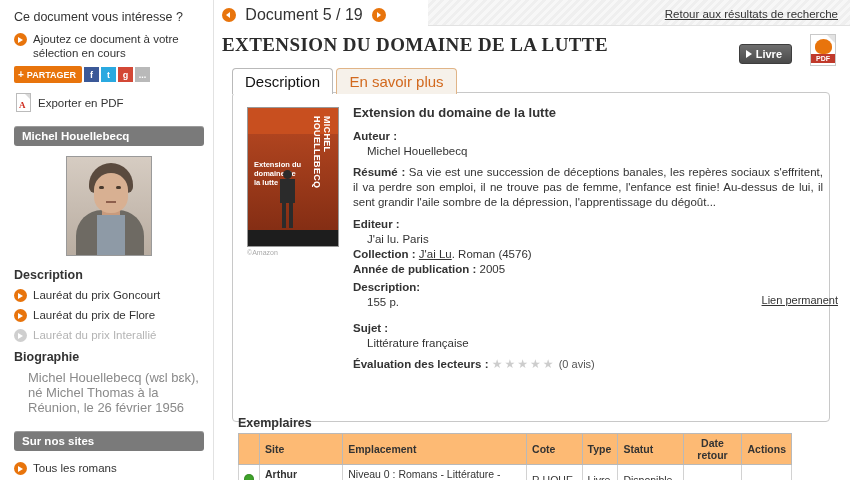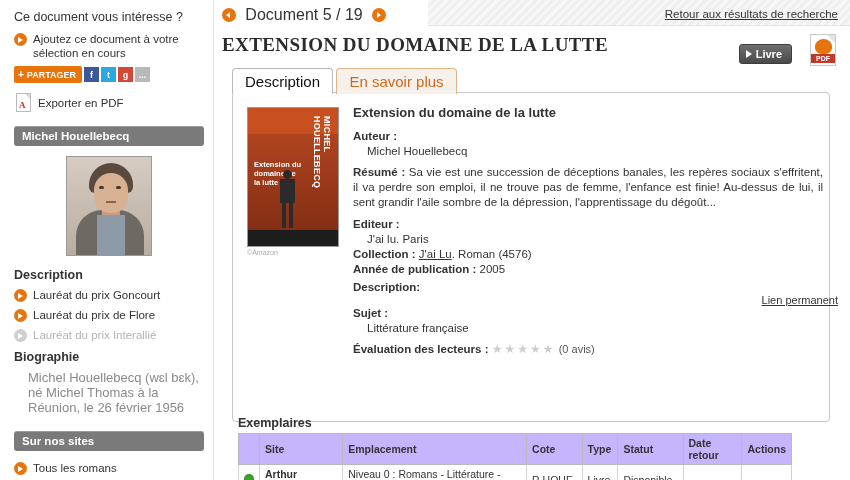--- a/index.html
+++ b/index.html
@@ -187,21 +187,21 @@
   .perma { position:absolute; right:12px; top:294px; font-size:11px;
            text-decoration:underline; color:#333;}
 
   .ex-title { position:absolute; left:238px; top:416px; font-size:12.5px;
               font-weight:bold; color:#333;}
   table.ex {
     position:absolute; left:238px; top:433px; width:554px;
     border-collapse:collapse; font-size:10.5px;
   }
   table.ex th {
-    background:#c4b5fd; border:1px solid #b9b9b9; color:#333;
+    background:#fdba74; border:1px solid #b9b9b9; color:#333;
     font-weight:bold; text-align:left; padding:3px 5px;
   }
   table.ex td {
     border:1px solid #d2d2d2; padding:3px 5px; color:#333; background:#fff;
   }
   .dot { width:10px;height:10px;border-radius:50%;background:#3fa32b;display:inline-block;
          box-shadow: inset 0 0 2px rgba(0,0,0,.35);}
   .site-cell { font-weight:bold; color:#333; }
   .hatch {
     position:absolute; left:214px; top:0; width:636px; height:26px;
@@ -343,20 +343,21 @@
           <b>Collection :</b>
           <span class="ulink">J'ai Lu</span><span>. Roman (4576)</span>
         </div>
 
         <div class="fld">
           <b>Année de publication :</b>
           <span>2005</span>
         </div>
 
         <div class="fld" style="margin-top:6px;"><b>Description:</b></div>
+        <div class="fld fld-val">155 p.</div>
 
         <div class="fld" style="margin-top:14px;"><b>Sujet :</b></div>
         <div class="fld fld-val">Littérature française</div>
 
         <div class="fld" style="margin-top:8px;">
           <b>Évaluation des lecteurs :</b>
           <span class="stars">★★★★★</span>
           <span class="avis">(0 avis)</span>
         </div>
       </div>
@@ -369,21 +370,21 @@
 
   <table class="ex">
     <thead>
       <tr>
         <th style="width:18px;"></th>
         <th style="width:88px;">Site</th>
         <th style="width:202px;">Emplacement</th>
         <th style="width:58px;">Cote</th>
         <th style="width:36px;">Type</th>
         <th style="width:66px;">Statut</th>
-        <th style="width:62px;">Date retour</th>
+        <th style="width:62px;text-align:center;">Date retour</th>
         <th style="width:48px;">Actions</th>
       </tr>
     </thead>
     <tbody>
       <tr>
         <td style="text-align:center;">
           <span class="dot"></span>
         </td>
         <td class="site-cell">Arthur Rimbaud</td>
         <td>Niveau 0 : Romans - Littérature - Langues</td>

